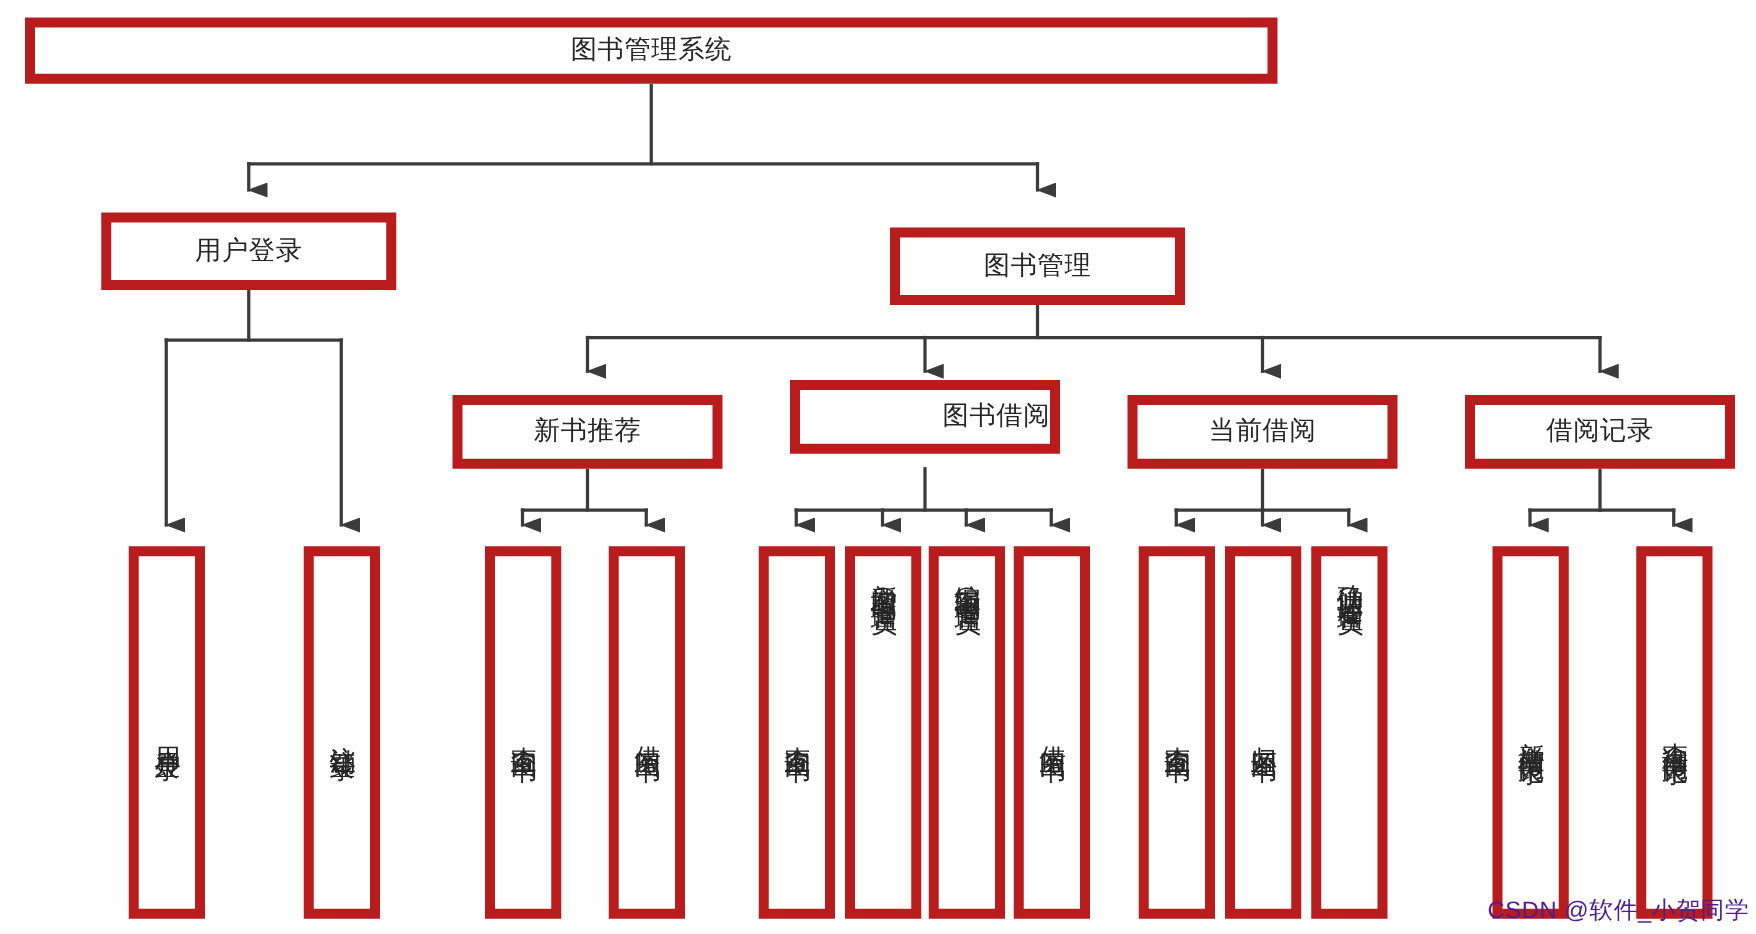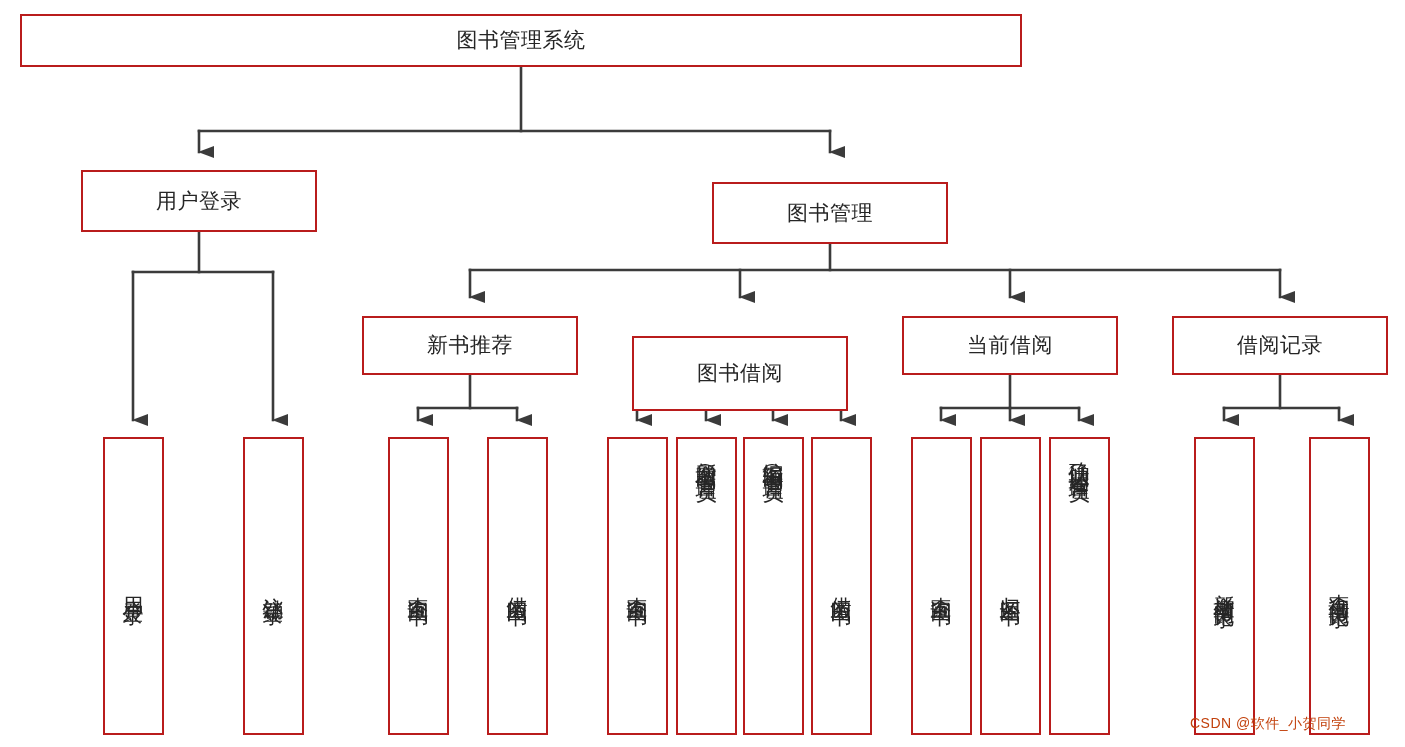--- a/index.html
+++ b/index.html
@@ -26,21 +26,21 @@
     left: 0;
     top: 0;
     width: 1405px;
     height: 747px;
     pointer-events: none;
   }
   .node {
     position: absolute;
     box-sizing: border-box;
     background: #ffffff;
-    border: 2px solid #b91c1c;
+    border: 8px solid #b91c1c;
     display: flex;
     align-items: center;
     justify-content: center;
     color: #262626;
   }
   .node .node-label {
     display: block;
     text-align: center;
     line-height: 1.15;
     white-space: pre;
@@ -65,22 +65,22 @@
     font-size: 21px;
     line-height: 1.0;
     letter-spacing: 3px;
   }
   .node.vert.centered {
     align-items: center;
     padding-top: 0;
   }
   .watermark {
     position: absolute;
-    font-size: 14px;
-    color: #c2410c;
+    font-size: 19px;
+    color: #4c1d95;
     white-space: nowrap;
     letter-spacing: 0.5px;
   }
 </style>
 </head>
 <body>
 
 <div id="diagram-root">
 
   <svg class="connectors" viewBox="0 0 1405 747" xmlns="http://www.w3.org/2000/svg">
@@ -140,21 +140,21 @@
   <div class="node horiz" style="left:81px; top:170px; width:236px; height:62px;">
     <span class="node-label">用户登录</span>
   </div>
   <div class="node horiz" style="left:712px; top:182px; width:236px; height:62px;">
     <span class="node-label">图书管理</span>
   </div>
 
   <div class="node horiz" style="left:362px; top:316px; width:216px; height:59px;align-items:center;">
     <span class="node-label">新书推荐</span>
   </div>
-  <div class="node horiz" style="left:632px; top:336px; width:216px; height:75px;">
+  <div class="node horiz" style="left:632px; top:304px; width:216px; height:59px;justify-content:flex-end;">
     <span class="node-label">图书借阅</span>
   </div>
   <div class="node horiz" style="left:902px; top:316px; width:216px; height:59px;">
     <span class="node-label">当前借阅</span>
   </div>
   <div class="node horiz" style="left:1172px; top:316px; width:216px; height:59px;">
     <span class="node-label">借阅记录</span>
   </div>
 
   <div class="node vert centered" style="left:103px; top:437px; width:61px; height:298px;">

